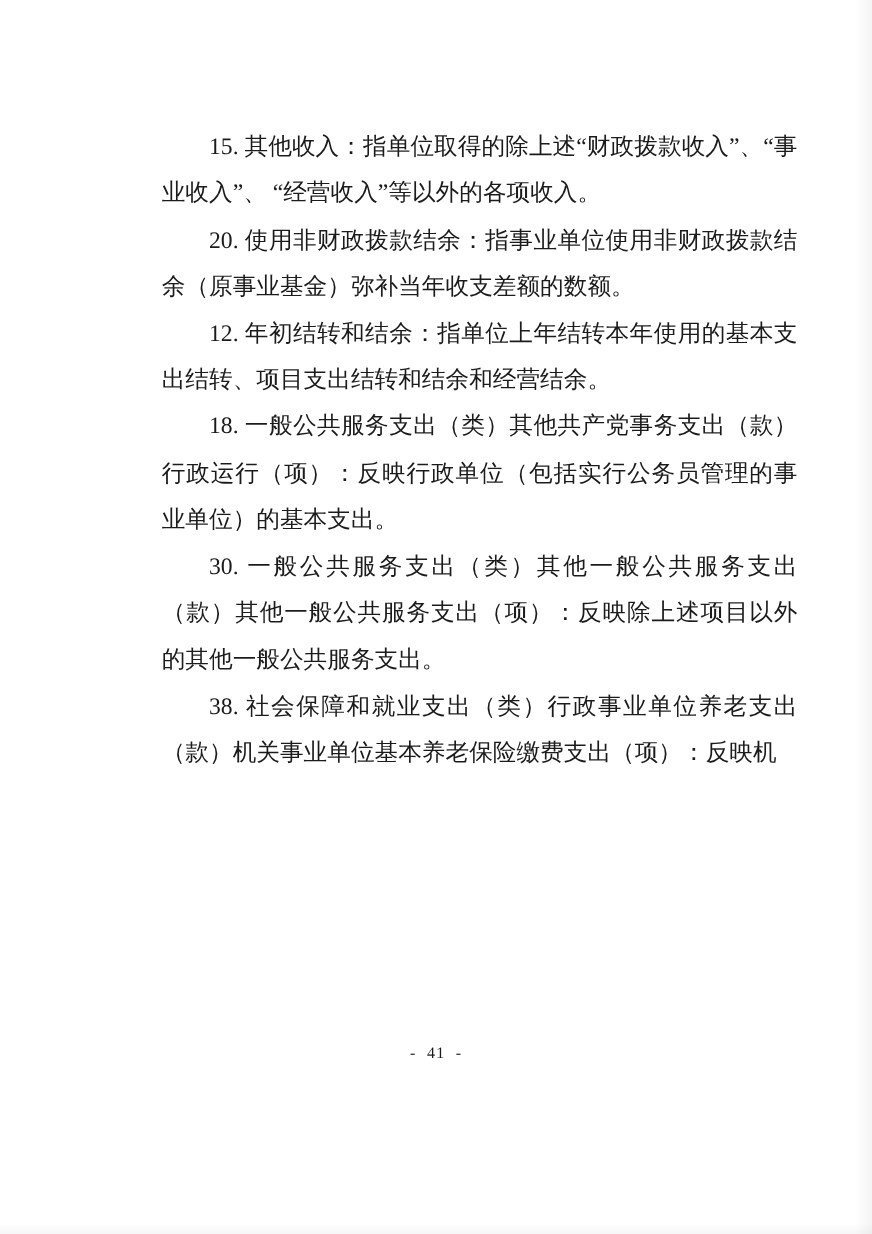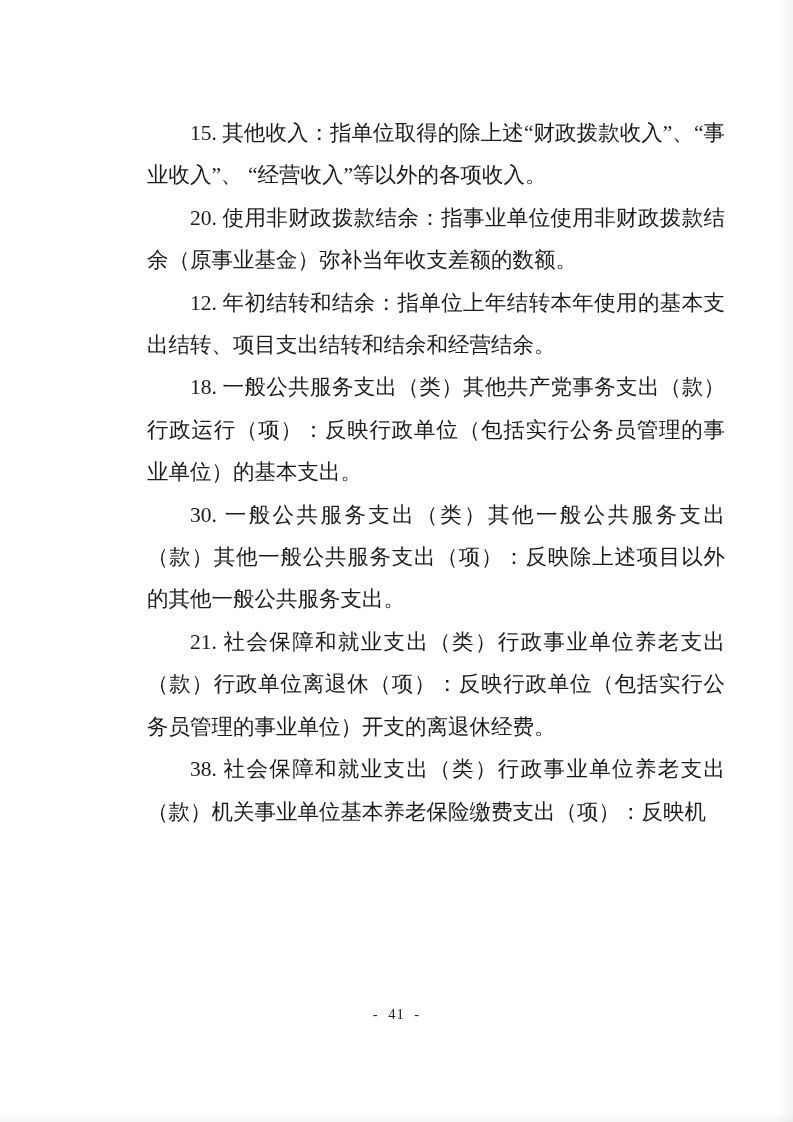--- a/index.html
+++ b/index.html
@@ -52,41 +52,40 @@
   .para {
     margin: 0;
     padding: 0;
     text-indent: 2em;
     word-break: normal;
     overflow-wrap: break-word;
   }
   .page-footer {
     position: absolute;
     left: 0;
-    top: 1006px;
+    top: 950px;
     width: 100%;
     text-align: center;
     color: #1c1c1c;
     font-size: 14.5px;
     letter-spacing: 1px;
     word-spacing: 5px;
   }
 </style>
 </head>
 <body>
 
 <div class="scan-page">
 
   <div class="page-body">
     <p class="para">15. 其他收入：指单位取得的除上述“财政拨款收入”、“事业收入”、 “经营收入”等以外的各项收入。</p>
     <p class="para">20. 使用非财政拨款结余：指事业单位使用非财政拨款结余（原事业基金）弥补当年收支差额的数额。</p>
     <p class="para">12. 年初结转和结余：指单位上年结转本年使用的基本支出结转、项目支出结转和结余和经营结余。</p>
     <p class="para">18. 一般公共服务支出（类）其他共产党事务支出（款）行政运行（项）：反映行政单位（包括实行公务员管理的事业单位）的基本支出。</p>
     <p class="para">30. 一般公共服务支出（类）其他一般公共服务支出（款）其他一般公共服务支出（项）：反映除上述项目以外的其他一般公共服务支出。</p>
-    <p class="para">21. 社会保障和就业支出（类）行政事业单位养老支出（款）行政单位离退休（项）：反映行政单位（包括实行公务员管理的事业单位）开支的离退休经费。</p>
     <p class="para">38. 社会保障和就业支出（类）行政事业单位养老支出（款）机关事业单位基本养老保险缴费支出（项）：反映机</p>
   </div>
 
   <div class="page-footer">- 41 -</div>
 
   <div class="scan-shadow-right"></div>
   <div class="scan-shadow-bottom"></div>
 </div>
 
 </body></html>

